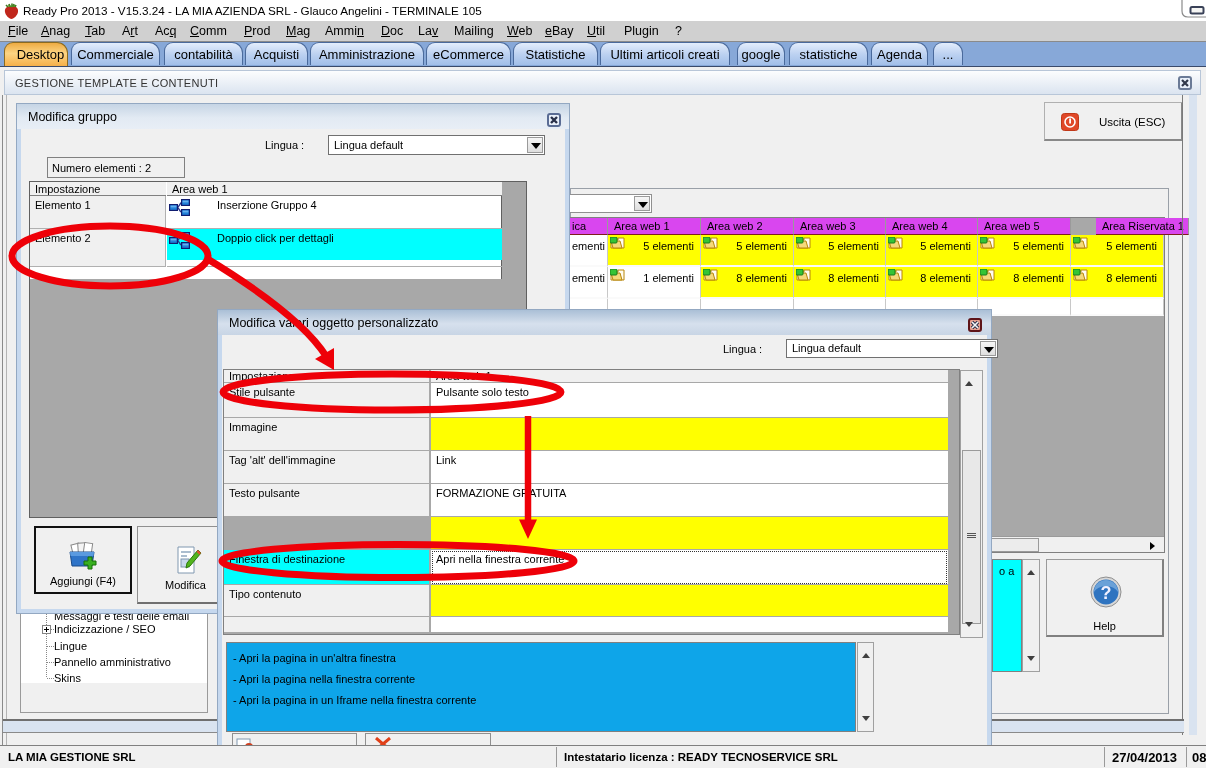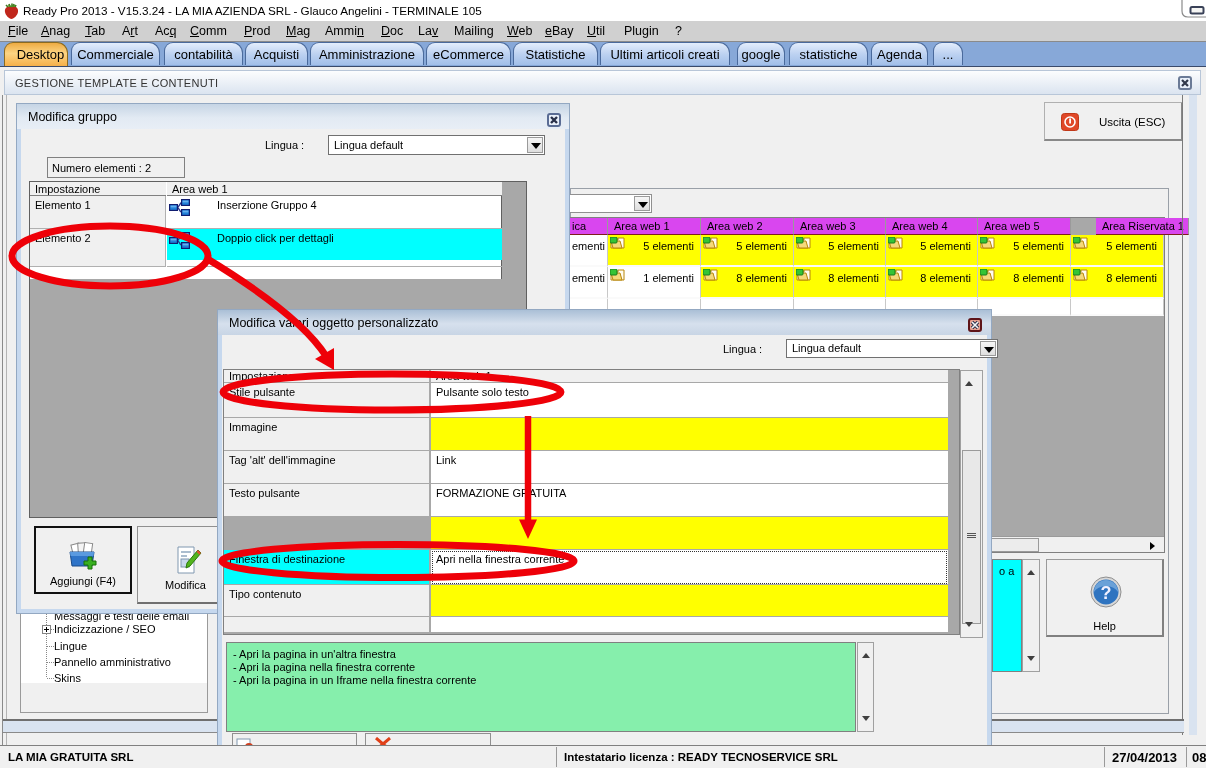--- a/index.html
+++ b/index.html
@@ -413,42 +413,42 @@
       <div class="d2val" style="top:215px; height:32px; background:#ffff00;"></div>
     <div class="d2lbl" style="top:247px; height:16px;"></div>
       <div class="d2val" style="top:247px; height:16px;"></div>
   </div>
 
   <div class="sb arrup arrdn" style="left:742px; top:60px; width:23px; height:268px;">
     <div class="sbthumb" style="top:79px; height:174px;"></div>
     <div style="position:absolute; left:6px; top:162px; width:9px; height:1px; background:#555; box-shadow:0 2px #555, 0 4px #555;"></div>
   </div>
 
-  <div style="position:absolute; left:8px; top:332px; width:630px; height:90px; background:#86efac; border:1px solid #808080; padding:5px 0 0 6px; line-height:13px;">
+  <div style="position:absolute; left:8px; top:332px; width:630px; height:90px; background:#0ea5e9; border:1px solid #808080; padding:5px 0 0 6px; line-height:21px;">
     - Apri la pagina in un'altra finestra<br>
     - Apri la pagina nella finestra corrente<br>
     - Apri la pagina in un Iframe nella finestra corrente
   </div>
   <div class="sb arrup arrdn" style="left:639px; top:332px; width:17px; height:90px;"></div>
 
   <div style="position:absolute; left:14px; top:423px; width:125px; height:30px; background:#f0f0f0; border:1px solid #909090;">
     <svg style="position:absolute;left:3px;top:4px" width="18" height="12" viewBox="0 0 18 12">
         <rect x="1" y="1" width="13" height="11" fill="#fff" stroke="#8098b0"></rect>
         <circle cx="13" cy="9" r="4" fill="#d04020"></circle>
       </svg>
   </div>
   <div style="position:absolute; left:147px; top:423px; width:126px; height:30px; background:#f0f0f0; border:1px solid #909090;">
     <svg style="position:absolute;left:7px;top:3px" width="20" height="14" viewBox="0 0 20 14">
         <path d="M3 1 L17 13 M17 1 L3 13" stroke="#e04018" stroke-width="3" fill="none"></path>
       </svg>
   </div>
 </div>
 
 <div class="abs" id="statusbar">
-  <span style="position:absolute; left:8px; top:5px;">LA MIA GRATUITA SRL</span>
+  <span style="position:absolute; left:8px; top:5px;">LA MIA GESTIONE SRL</span>
   <div class="sec" style="left:556px;"></div>
   <span style="position:absolute; left:564px; top:5px;">Intestatario licenza : READY TECNOSERVICE SRL</span>
   <div class="sec" style="left:1104px;"></div>
   <span style="position:absolute; left:1112px; top:4px; font-size:13px;">27/04/2013</span>
   <div class="sec" style="left:1186px;"></div>
   <span style="position:absolute; left:1192px; top:4px; font-size:13px;">08</span>
 </div>
 
 <div class="abs" style="left:2px; top:95px; width:1px; height:650px; background:#8a8a8a;"></div>
 <div class="abs" style="left:6px; top:95px; width:1px; height:650px; background:#b4b4b4;"></div>

